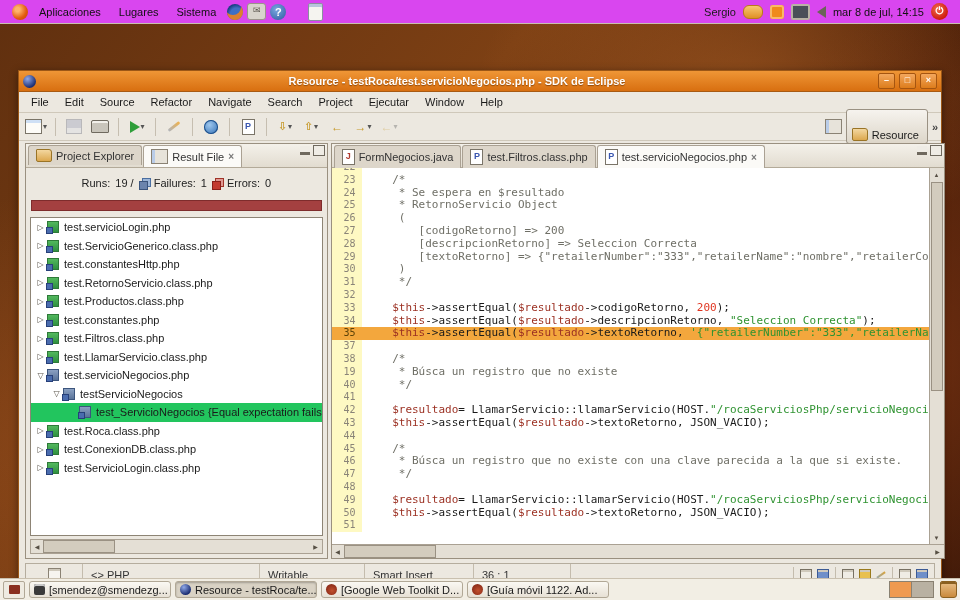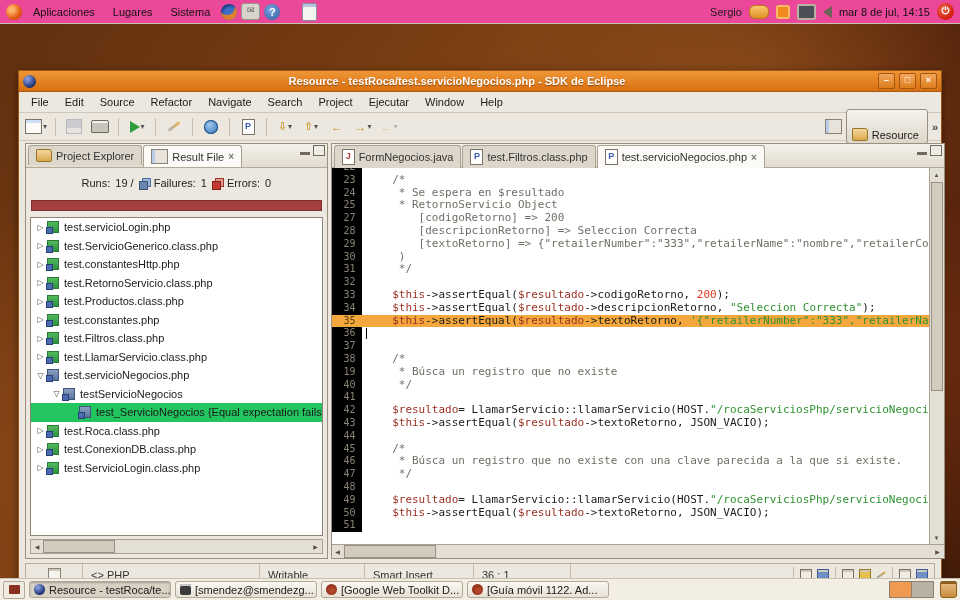--- a/index.html
+++ b/index.html
@@ -1,21 +1,21 @@
 <!DOCTYPE html>
 <html><head>
 <meta charset="utf-8">
 <style>
   html,body{margin:0;padding:0;}
   body{width:960px;height:600px;overflow:hidden;position:relative;
        font-family:"Liberation Sans","DejaVu Sans",sans-serif;font-size:11px;color:#1a1a1a;
        background:#3a1a0c;}
   
-  .top-panel{position:absolute;left:0;top:0;width:960px;height:24px;background:#ec4899;
-    border-bottom:1px solid #c9c0af;display:flex;align-items:center;gap:4px;padding:0 6px;box-sizing:border-box;}
+  .top-panel{position:absolute;left:0;top:0;width:960px;height:24px;background:#d946ef;
+    border-bottom:1px solid #c9c0af;display:flex;align-items:center;gap:4px;padding:0 12px;box-sizing:border-box;}
   .tp-menu{padding:2px 7px;color:#111;cursor:default;}
   .tp-right{margin-left:auto;display:flex;align-items:center;gap:7px;}
   .ubuntu-logo{width:16px;height:16px;border-radius:50%;
     background:radial-gradient(circle at 35% 35%,#ffb36a 15%,#e25a10 60%,#c34305);}
   .ffx{width:16px;height:16px;border-radius:50%;
     background:radial-gradient(circle at 60% 65%,#3f6fc4 45%,#1c3f86 70%);box-shadow:inset -2px -5px 0 0 rgba(240,130,30,.9);}
   .mailic{width:17px;height:15px;background:#d8d4cc;border:1px solid #9a948a;border-radius:3px;
     color:#5a554d;font-size:9px;line-height:13px;text-align:center;}
   .helpic{width:16px;height:16px;border-radius:50%;background:radial-gradient(circle at 40% 35%,#7aa6e0,#2d5a9e);
     color:#fff;font-size:11px;font-weight:bold;line-height:16px;text-align:center;}
@@ -102,21 +102,21 @@
   .ticon.fail{border-color:#3c557d;background:linear-gradient(#8aa0c2,#5a7399);}
   .hscroll{height:13px;margin:3px 4px 4px 4px;background:#e4dfd5;border:1px solid #aaa193;display:flex;align-items:stretch;}
   .hthumb{background:#d3ccbe;border:1px solid #9a9183;margin:0;}
   .sarr{width:12px;display:flex;align-items:center;justify-content:center;color:#564f44;font-size:6px;flex:none;}
   
   .ebody{flex:1;display:flex;min-height:0;overflow:hidden;}
   .codewrap{flex:1;overflow:hidden;background:#fff;position:relative;}
   .codeinner{margin-top:-7px;}
   .cl{display:flex;height:12.8px;line-height:12.8px;font-family:"DejaVu Sans Mono","Liberation Mono",monospace;
      font-size:11px;white-space:pre;}
-  .cl .ln{width:30px;flex:none;text-align:right;padding-right:6px;background:#000000;color:#8a8478;
+  .cl .ln{width:30px;flex:none;text-align:right;padding-right:6px;background:#fef9c3;color:#8a8478;
      font-size:10px;box-sizing:border-box;}
   .cl .ct{flex:1;padding-left:4px;overflow:hidden;}
   .cl.hl{background:#f3a73d;}
   .cl.hl .ln{background:#f3a73d;color:#5c4208;}
   .tok-c{color:#6f6f66;}
   .tok-v{color:#9c3123;}
   .tok-p{color:#1a1a1a;}
   .tok-s{color:#2f9331;}
   .tok-n{color:#e03520;}
   .caret{display:inline-block;width:1px;height:11px;background:#000;vertical-align:middle;}
@@ -401,30 +401,30 @@
             <span class="mm"></span>
           </span>
         </div>
         <div class="ebody">
           <div class="codewrap">
             <div class="codeinner" id="code">
                 <div class="cl"><span class="ln">22</span><span class="ct"></span></div>
                 <div class="cl"><span class="ln">23</span><span class="ct"><span class="tok-c">    /*</span></span></div>
                 <div class="cl"><span class="ln">24</span><span class="ct"><span class="tok-c">     * Se espera en $resultado</span></span></div>
                 <div class="cl"><span class="ln">25</span><span class="ct"><span class="tok-c">     * RetornoServicio Object</span></span></div>
+                <div class="cl"><span class="ln">26</span><span class="ct"><span class="tok-c">     (</span></span></div>
                 <div class="cl"><span class="ln">27</span><span class="ct"><span class="tok-c">        [codigoRetorno] =&gt; 200</span></span></div>
                 <div class="cl"><span class="ln">28</span><span class="ct"><span class="tok-c">        [descripcionRetorno] =&gt; Seleccion Correcta</span></span></div>
                 <div class="cl"><span class="ln">29</span><span class="ct"><span class="tok-c">        [textoRetorno] =&gt; {"retailerNumber":"333","retailerName":"nombre","retailerCo</span></span></div>
                 <div class="cl"><span class="ln">30</span><span class="ct"><span class="tok-c">     )</span></span></div>
                 <div class="cl"><span class="ln">31</span><span class="ct"><span class="tok-c">     */</span></span></div>
                 <div class="cl"><span class="ln">32</span><span class="ct"></span></div>
                 <div class="cl"><span class="ln">33</span><span class="ct"><span class="tok-v">    $this</span><span class="tok-p">-&gt;assertEqual(</span><span class="tok-v">$resultado</span><span class="tok-p">-&gt;codigoRetorno, </span><span class="tok-n">200</span><span class="tok-p">);</span></span></div>
                 <div class="cl"><span class="ln">34</span><span class="ct"><span class="tok-v">    $this</span><span class="tok-p">-&gt;assertEqual(</span><span class="tok-v">$resultado</span><span class="tok-p">-&gt;descripcionRetorno, </span><span class="tok-s">"Seleccion Correcta"</span><span class="tok-p">);</span></span></div>
                 <div class="cl hl"><span class="ln">35</span><span class="ct"><span class="tok-v">    $this</span><span class="tok-p">-&gt;assertEqual(</span><span class="tok-v">$resultado</span><span class="tok-p">-&gt;textoRetorno, </span><span class="tok-s">'{"retailerNumber":"333","retailerNa</span></span></div>
-                <div class="cl"><span class="ln">36</span><span class="ct"><span class="caret"></span></span></div>
                 <div class="cl"><span class="ln">37</span><span class="ct"></span></div>
                 <div class="cl"><span class="ln">38</span><span class="ct"><span class="tok-c">    /*</span></span></div>
                 <div class="cl"><span class="ln">19</span><span class="ct"><span class="tok-c">     * Búsca un registro que no existe</span></span></div>
                 <div class="cl"><span class="ln">40</span><span class="ct"><span class="tok-c">     */</span></span></div>
                 <div class="cl"><span class="ln">41</span><span class="ct"></span></div>
                 <div class="cl"><span class="ln">42</span><span class="ct"><span class="tok-v">    $resultado</span><span class="tok-p">= LlamarServicio::llamarServicio(HOST.</span><span class="tok-s">"/rocaServiciosPhp/servicioNegoci</span></span></div>
                 <div class="cl"><span class="ln">43</span><span class="ct"><span class="tok-v">    $this</span><span class="tok-p">-&gt;assertEqual(</span><span class="tok-v">$resultado</span><span class="tok-p">-&gt;textoRetorno, JSON_VACIO);</span></span></div>
                 <div class="cl"><span class="ln">44</span><span class="ct"></span></div>
                 <div class="cl"><span class="ln">45</span><span class="ct"><span class="tok-c">    /*</span></span></div>
                 <div class="cl"><span class="ln">46</span><span class="ct"><span class="tok-c">     * Búsca un registro que no existe con una clave parecida a la que si existe.</span></span></div>
@@ -475,27 +475,27 @@
       </span>
     </div>
     <div class="winfill"></div>
   </div>
 
   <div class="taskbar">
     <span class="showdesk">
         <i></i>
       </span>
     <span id="taskitems" style="display:flex;gap:4px;align-items:center">
+        <span class="task">
+          <span class="t-ic t-term"></span>
+          <span>[smendez@smendezg...</span>
+        </span>
         <span class="task active">
           <span class="t-ic t-ecl"></span>
           <span>Resource - testRoca/te...</span>
-        </span>
-        <span class="task">
-          <span class="t-ic t-term"></span>
-          <span>[smendez@smendezg...</span>
         </span>
         <span class="task">
           <span class="t-ic t-ffx"></span>
           <span>[Google Web Toolkit D...</span>
         </span>
         <span class="task">
           <span class="t-ic t-ffx"></span>
           <span>[Guía móvil 1122. Ad...</span>
         </span>
       </span>

